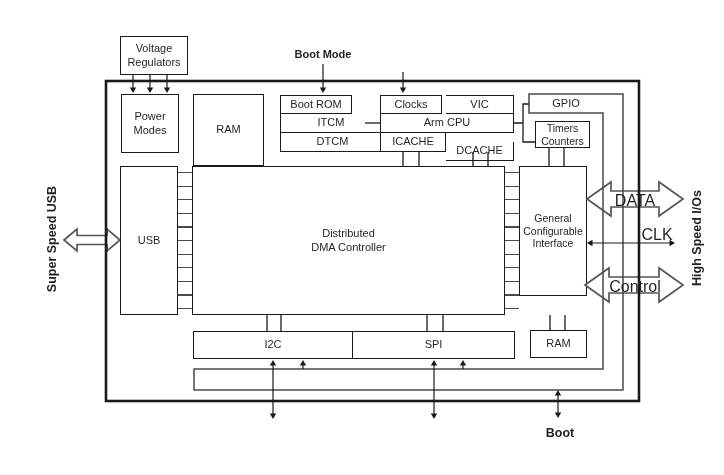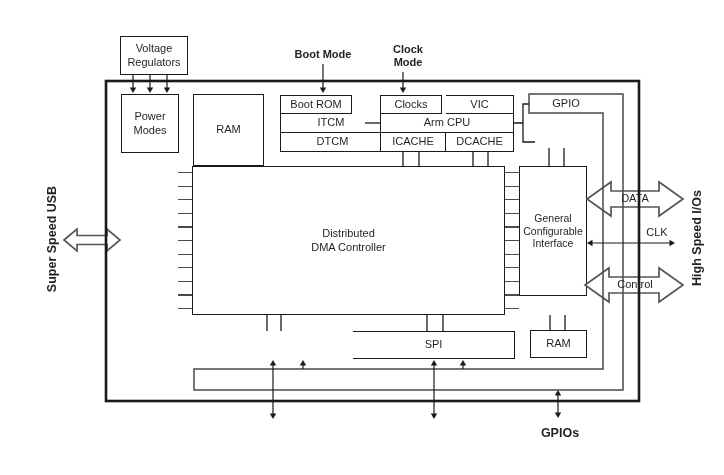--- a/index.html
+++ b/index.html
@@ -29,21 +29,21 @@
     background:repeating-linear-gradient(to bottom, var(--pipe) 0px, var(--pipe) 1.2px,
                transparent 1.2px, transparent 13.6px);
   }
   svg.layer{position:absolute; left:0; top:0; pointer-events:none;}
   .g-blockarrow{fill:#fff; stroke:var(--arrow); stroke-width:1.7;}
   .g-border{fill:none; stroke:var(--line); stroke-width:2.6;}
   .g-pipe{fill:none; stroke:var(--pipe); stroke-width:1.5;}
   .g-stub{fill:none; stroke:var(--line); stroke-width:1.3;}
   .g-thin{fill:none; stroke:var(--line); stroke-width:1.2;}
   .g-head{fill:var(--line); stroke:none;}
-  .buslabel{position:absolute; font-size:11px; text-align:center; color:var(--text); white-space:nowrap;}
+  .buslabel{position:absolute; font-size:16px; text-align:center; color:var(--text); white-space:nowrap;}
 </style>
 </head>
 <body>
 
 <div id="stage">
 
   <div class="box thick" style="left:120px;top:36px;width:68px;height:39px">
     <span>Voltage
 Regulators</span>
   </div>
@@ -72,39 +72,49 @@
   </div>
   <div class="box no-left" style="left:446px;top:95px;width:68px;height:19px">
     <span>VIC</span>
   </div>
   <div class="box no-top" style="left:380px;top:114px;width:134px;height:19px">
     <span>Arm CPU</span>
   </div>
   <div class="box no-top" style="left:380px;top:133px;width:66px;height:19px">
     <span>ICACHE</span>
   </div>
-  <div class="box no-top no-left" style="left:446px;top:133px;width:68px;height:19px">
+  <div class="box no-top no-left" style="left:446px;top:142px;width:68px;height:19px">
     <span>DCACHE</span>
   </div>
 
   <div class="plain" style="left:531px;top:95px;width:70px;height:17px">GPIO</div>
 
-
+  <div class="box" style="left:535px;top:121px;width:55px;height:27px;font-size:10.5px">
+    <span>Timers
+Counters</span>
+  </div>
+
+  <div class="box" style="left:120px;top:166px;width:58px;height:149px">
+    <span>USB</span>
+  </div>
 
   <div class="box" style="left:192px;top:166px;width:313px;height:149px">
     <span>Distributed
 DMA Controller</span>
   </div>
 
   <div class="box" style="left:519px;top:166px;width:68px;height:130px;font-size:10.5px">
     <span>General
 Configurable
 Interface</span>
   </div>
 
+  <div class="box" style="left:193px;top:331px;width:160px;height:28px">
+    <span>I2C</span>
+  </div>
   <div class="box no-left" style="left:353px;top:331px;width:162px;height:28px">
     <span>SPI</span>
   </div>
 
   <div class="box" style="left:530px;top:330px;width:57px;height:28px">
     <span>RAM</span>
   </div>
 
   <div class="ladder" style="left:178px;top:172px;height:138px"></div>
   <div class="ladder" style="left:505px;top:172px;height:138px"></div>
@@ -169,24 +179,22 @@
       <polygon class="g-head" points="459.8,365.5 466.2,365.5 463,360"></polygon>
     </g>
     <g>
       <path class="g-thin" d="M558,395 V413"></path>
       <polygon class="g-head" points="554.8,395.5 561.2,395.5 558,390"></polygon>
       <polygon class="g-head" points="554.8,412.5 561.2,412.5 558,418"></polygon>
     </g>
   </svg>
 
   <div class="plain bold" style="left:283px;top:48px;width:80px;height:14px">Boot Mode</div>
-  <div class="plain bold" style="left:378px;top:42px;width:60px;height:28px">Clock
-Mode</div>
 
   <div class="blabel vlabel" style="left:-8px;top:232px;width:120px">Super Speed USB</div>
   <div class="blabel vlabel" style="left:637px;top:231px;width:120px">High Speed I/Os</div>
 
-  <div class="blabel" style="left:520px;top:426px;width:80px">GPIOs</div>
+  <div class="blabel" style="left:520px;top:426px;width:80px">Boot</div>
 
   <div class="buslabel" style="left:595px;top:192px;width:80px">DATA</div>
   <div class="buslabel" style="left:632px;top:226px;width:50px">CLK</div>
   <div class="buslabel" style="left:595px;top:278px;width:80px">Control</div>
 </div>
 
 </body></html>

